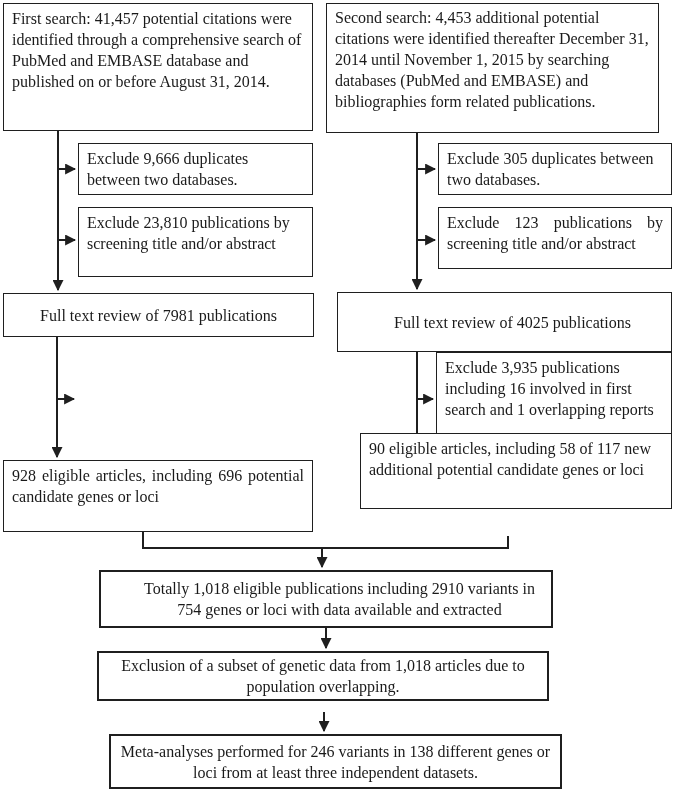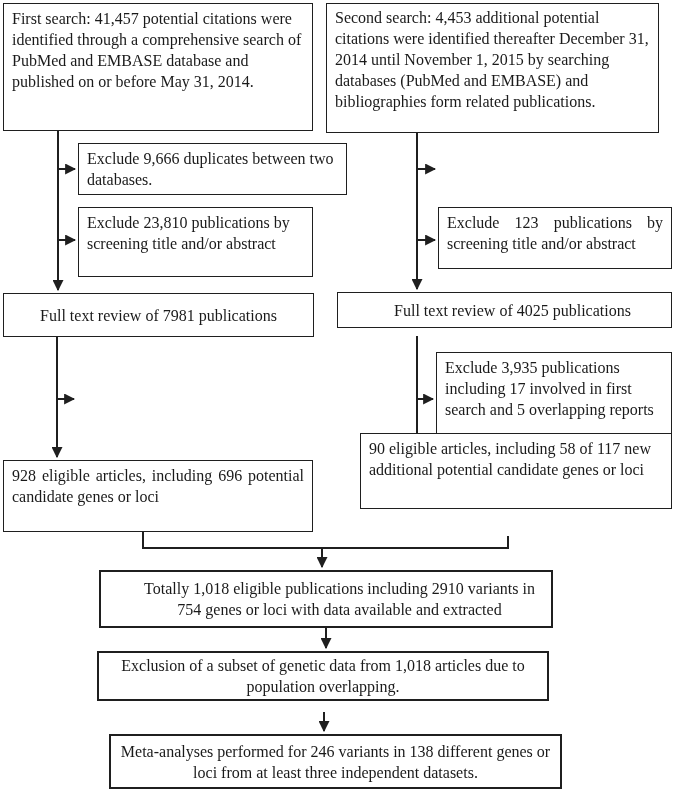--- a/index.html
+++ b/index.html
@@ -98,39 +98,40 @@
     </g>
 
     <g>
       <line x1="326" y1="628" x2="326" y2="648" marker-end="url(#arrow)"></line>
     </g>
     <g>
       <line x1="324" y1="712" x2="324" y2="731" marker-end="url(#arrow)"></line>
     </g>
   </svg>
 
-  <div class="box thin" style="left:3px; top:3px; width:310px; height:128px;">First search: 41,457 potential citations were identified through a comprehensive search of PubMed and EMBASE database and published on or before May 31, 2014.</div>
+  <div class="box thin" style="left:3px; top:3px; width:310px; height:128px;">First search: 41,457 potential citations were identified through a comprehensive search of PubMed and EMBASE database and published on or before August 31, 2014.</div>
 
-  <div class="box thin" style="left:78px; top:143px; width:269px; height:52px;">Exclude 9,666 duplicates between two databases.</div>
+  <div class="box thin" style="left:78px; top:143px; width:235px; height:52px;">Exclude 9,666 duplicates between two databases.</div>
 
   <div class="box thin" style="left:78px; top:207px; width:235px; height:70px;">Exclude 23,810 publications by screening title and/or abstract</div>
 
   <div class="box thin center" style="left:3px; top:293px; width:311px; height:44px;">Full text review of 7981 publications</div>
 
 
   <div class="box thin justify" style="left:3px; top:460px; width:310px; height:72px;">928 eligible articles, including 696 potential candidate genes or loci</div>
 
   <div class="box thin" style="left:326px; top:3px; width:333px; height:130px; padding:3px 8px;">Second search: 4,453 additional potential citations were identified thereafter December 31, 2014 until November 1, 2015 by searching databases (PubMed and EMBASE) and bibliographies form related publications.</div>
 
+  <div class="box thin" style="left:438px; top:143px; width:234px; height:52px;">Exclude 305 duplicates between two databases.</div>
 
   <div class="box thin justify" style="left:438px; top:207px; width:234px; height:62px;">Exclude 123 publications by screening title and/or abstract</div>
 
-  <div class="box thin center" style="left:337px; top:292px; width:335px; height:36px;padding-left:24px;">Full text review of 4025 publications</div>
+  <div class="box thin center" style="left:337px; top:292px; width:335px; height:60px;padding-left:24px;">Full text review of 4025 publications</div>
 
-  <div class="box thin" style="left:436px; top:352px; width:236px; height:95px;">Exclude 3,935 publications including 17 involved in first search and 5 overlapping reports</div>
+  <div class="box thin" style="left:436px; top:352px; width:236px; height:95px;">Exclude 3,935 publications including 16 involved in first search and 1 overlapping reports</div>
 
   <div class="box thin" style="left:360px; top:433px; width:312px; height:76px;">90 eligible articles, including 58 of 117 new additional potential candidate genes or loci</div>
 
   <div class="box center" style="left:99px; top:570px; width:454px; height:58px;padding-left:35px;">Totally 1,018 eligible publications including 2910 variants in 754 genes or loci with data available and extracted</div>
 
   <div class="box center" style="left:97px; top:651px; width:452px; height:50px;">Exclusion of a subset of genetic data from 1,018 articles due to population overlapping.</div>
 
   <div class="box center" style="left:97px; top:734px; width:453px; height:55px;margin-left:12px;">Meta-analyses performed for 246 variants in 138 different genes or loci from at least three independent datasets.</div>
 
 </div>

